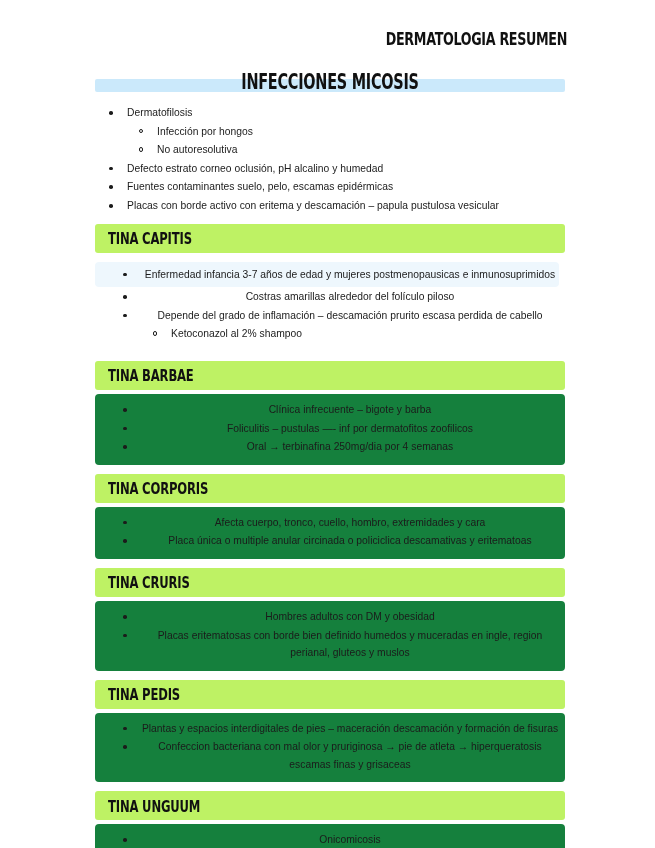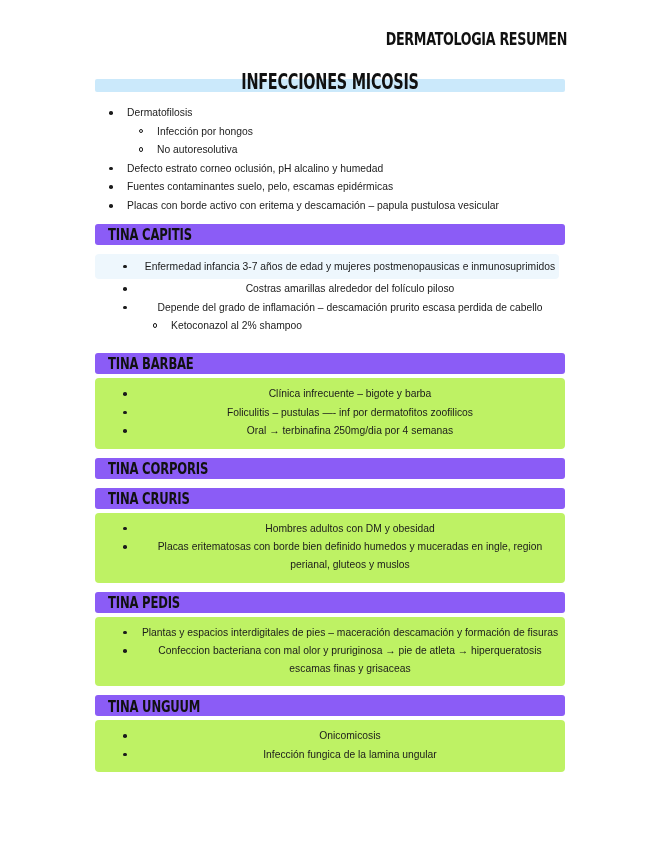--- a/index.html
+++ b/index.html
@@ -125,41 +125,41 @@
     box-sizing: border-box;
   }
 
   
   .section {
     margin-top: 9px;
     padding: 0 90px 0 95px;
   }
 
   .sec-header {
-    background: #8b5cf6;
+    background: #bef264;
     border-radius: 3px;
-    height: 21px;
+    height: 29px;
     display: flex;
     align-items: center;
     padding-left: 13px;
     box-sizing: border-box;
   }
   .sec-header-text {
     font-family: "DejaVu Sans", sans-serif;
     font-weight: 700;
     font-size: 13.5px;
     letter-spacing: -0.2px;
     color: #111111;
     transform: scaleX(0.86) scaleY(1.18);
     transform-origin: left center;
     white-space: nowrap;
   }
 
   .sec-body {
-    background: #bef264;
+    background: #15803d;
     border-radius: 4px;
     margin-top: 4px;
     padding: 7px 6px 8px 0;
   }
   
   .sec-body.partial {
     background: transparent;
     padding-top: 5px;
   }
   .sec-body.partial > ul.lvl1 > li.b1:first-child {
@@ -228,20 +228,26 @@
               <li class="b1">Clínica infrecuente – bigote y barba</li>
               <li class="b1">Foliculitis – pustulas —- inf por dermatofitos zoofilicos</li>
               <li class="b1">Oral → terbinafina 250mg/dia por 4 semanas</li>
             </ul>
           </div>
         </div>
         <div class="section">
           <div class="sec-header">
             <span class="sec-header-text">TINA CORPORIS</span>
           </div>
+          <div class="sec-body">
+            <ul class="lvl1">
+              <li class="b1">Afecta cuerpo, tronco, cuello, hombro, extremidades y cara</li>
+              <li class="b1">Placa única o multiple anular circinada o policiclica descamativas y eritematoas</li>
+            </ul>
+          </div>
         </div>
         <div class="section">
           <div class="sec-header">
             <span class="sec-header-text">TINA CRURIS</span>
           </div>
           <div class="sec-body">
             <ul class="lvl1">
               <li class="b1">Hombres adultos con DM y obesidad</li>
               <li class="b1">Placas eritematosas con borde bien definido humedos y muceradas en ingle, region perianal, gluteos y muslos</li>
             </ul>

